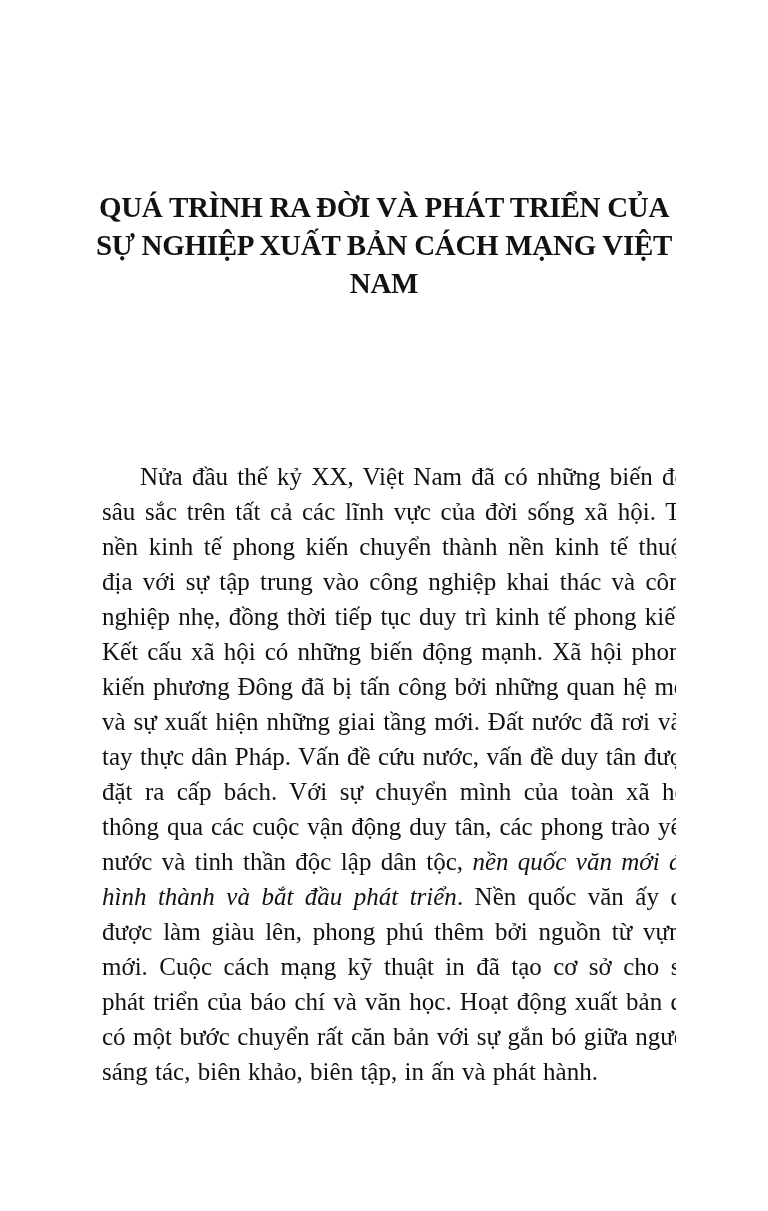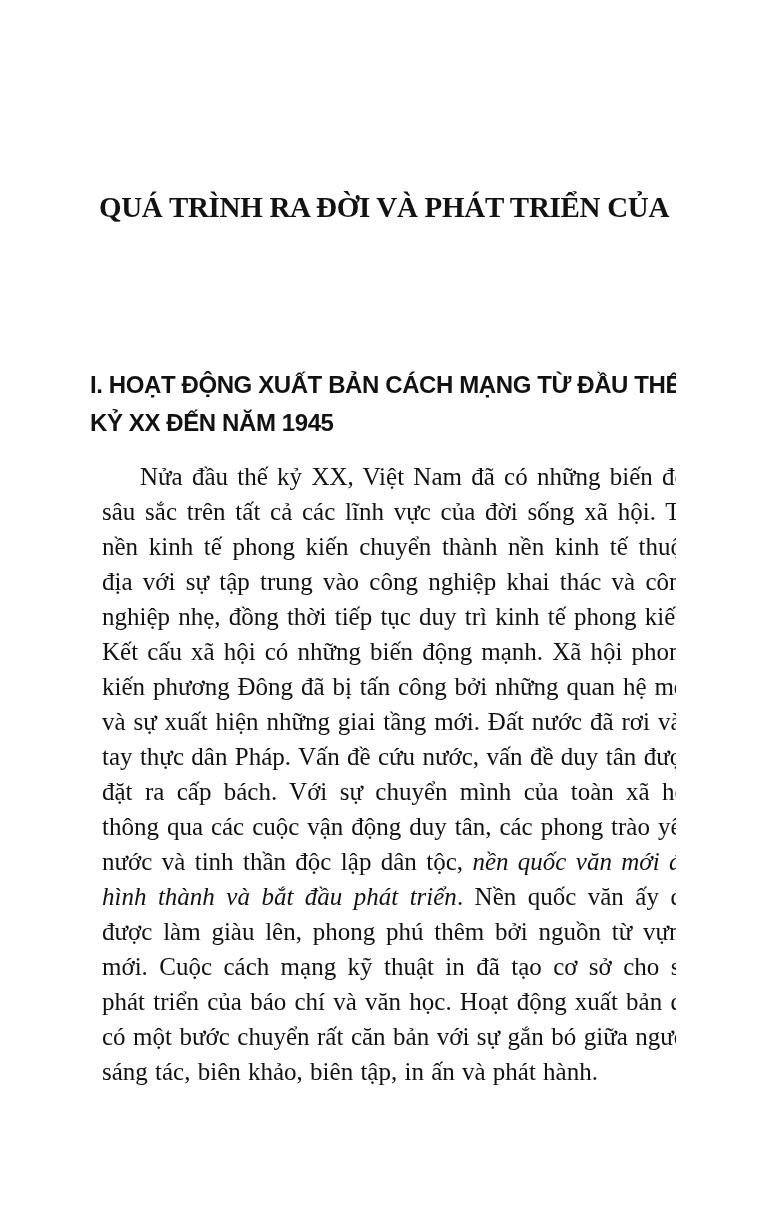--- a/index.html
+++ b/index.html
@@ -61,19 +61,19 @@
     font-style: italic;
   }
 </style>
 </head>
 <body>
 
 <div class="page">
 
   <h1 class="chapter-title">
     <span class="title-line">QUÁ TRÌNH RA ĐỜI VÀ PHÁT TRIỂN CỦA</span>
+    <span class="title-line">SỰ NGHIỆP XUẤT BẢN CÁCH MẠNG VIỆT NAM</span>
   </h1>
 
-  <h2 class="section-heading">I. HOẠT ĐỘNG XUẤT BẢN CÁCH MẠNG TỪ ĐẦU THẾ KỶ XX ĐẾN NĂM 1945</h2>
 
   <p class="body-paragraph"><span>Nửa đầu thế kỷ XX, Việt Nam đã có những biến đổi sâu sắc trên tất cả các lĩnh vực của đời sống xã hội. Từ nền kinh tế phong kiến chuyển thành nền kinh tế thuộc địa với sự tập trung vào công nghiệp khai thác và công nghiệp nhẹ, đồng thời tiếp tục duy trì kinh tế phong kiến. Kết cấu xã hội có những biến động mạnh. Xã hội phong kiến phương Đông đã bị tấn công bởi những quan hệ mới và sự xuất hiện những giai tầng mới. Đất nước đã rơi vào tay thực dân Pháp. Vấn đề cứu nước, vấn đề duy tân được đặt ra cấp bách. Với sự chuyển mình của toàn xã hội thông qua các cuộc vận động duy tân, các phong trào yêu nước và tinh thần độc lập dân tộc, </span><em>nền quốc văn mới đã hình thành và bắt đầu phát triển</em><span>. Nền quốc văn ấy đã được làm giàu lên, phong phú thêm bởi nguồn từ vựng mới. Cuộc cách mạng kỹ thuật in đã tạo cơ sở cho sự phát triển của báo chí và văn học. Hoạt động xuất bản đã có một bước chuyển rất căn bản với sự gắn bó giữa người sáng tác, biên khảo, biên tập, in ấn và phát hành.</span></p>
 
 </div>
 
 </body></html>

